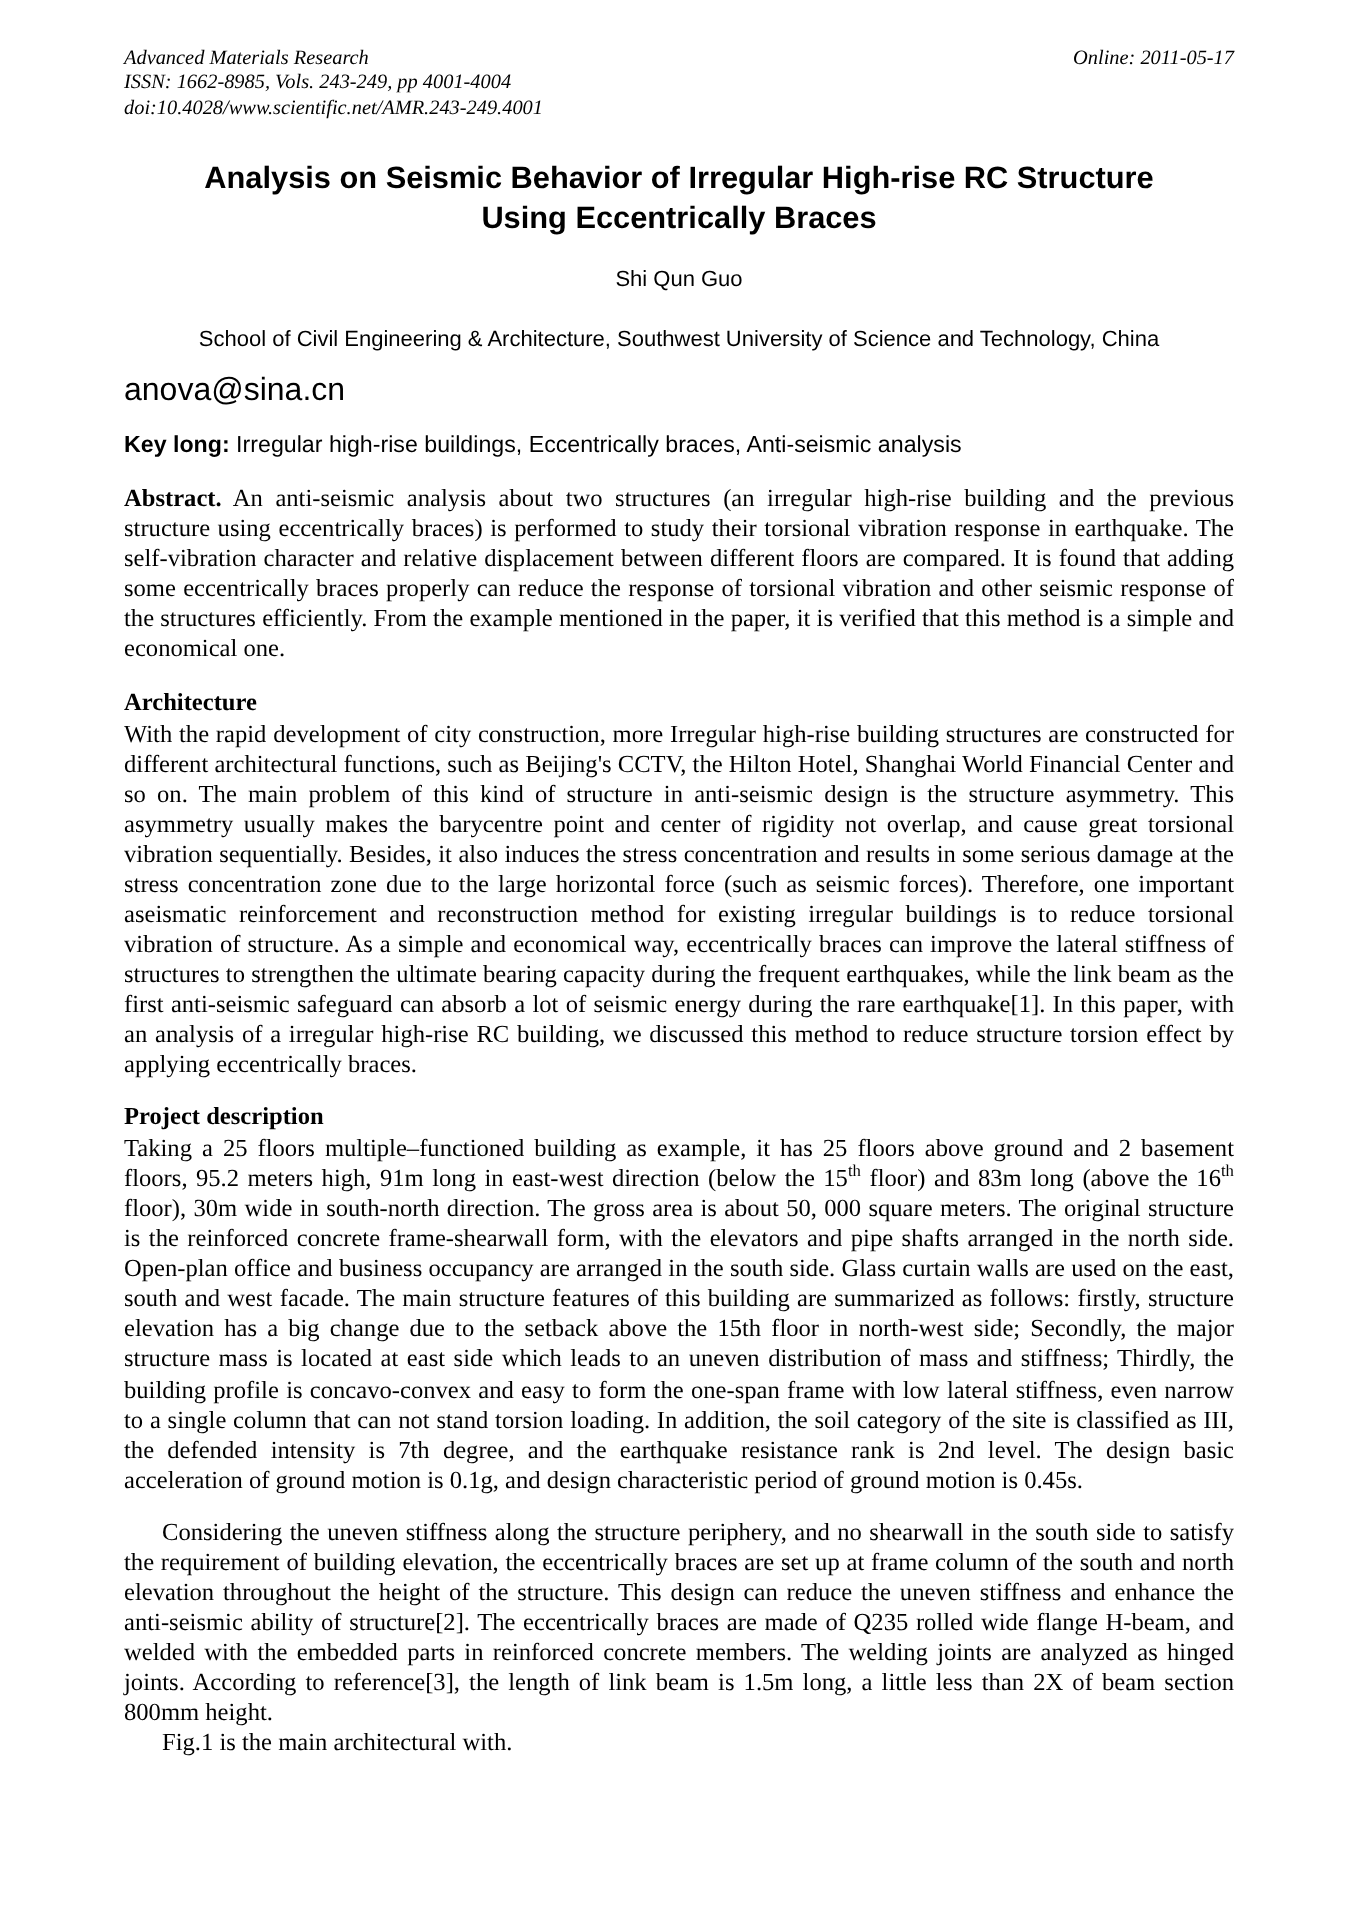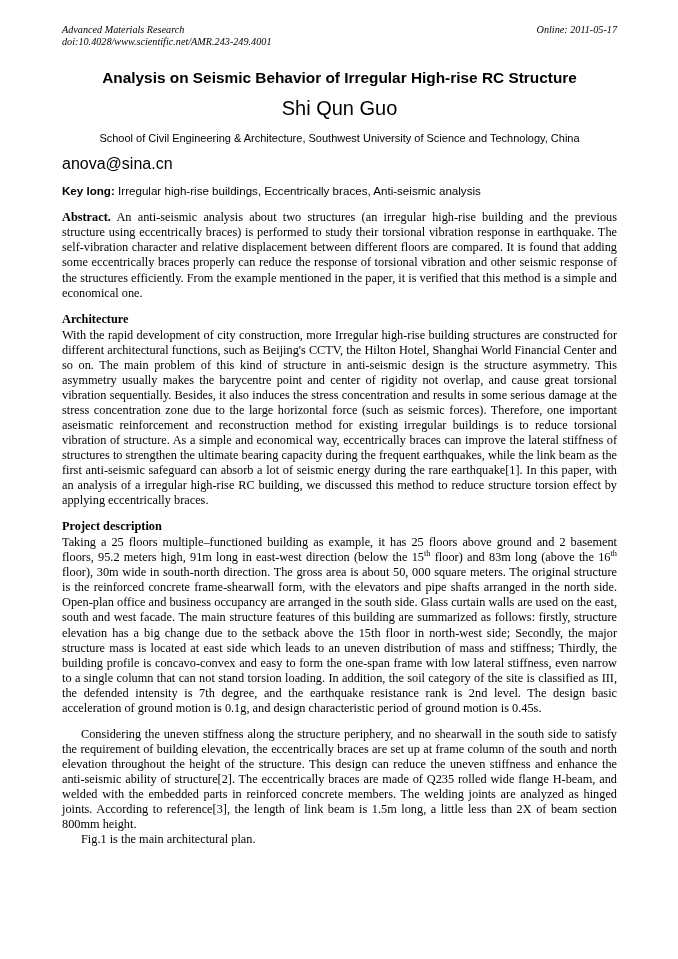--- a/index.html
+++ b/index.html
@@ -47,21 +47,21 @@
   .paper-title {
     font-family: "Liberation Sans", "DejaVu Sans", sans-serif;
     font-weight: bold;
     font-size: 15.4px;
     line-height: 19.5px;
     text-align: center;
     margin: 0 14px 12px 14px;
   }
   .author {
     font-family: "Liberation Sans", "DejaVu Sans", sans-serif;
-    font-size: 20px;
+    font-size: 11px;
     line-height: 19px;
     text-align: center;
     margin-bottom: 13px;
   }
   .affiliation {
     font-family: "Liberation Sans", "DejaVu Sans", sans-serif;
     font-size: 11px;
     line-height: 15px;
     text-align: center;
     margin-bottom: 10px;
@@ -118,27 +118,29 @@
     line-height: 0;
   }
 </style>
 </head>
 <body>
 
 <div class="page">
 
   <div class="journal-header">
     <div class="line">Advanced Materials Research</div>
+    <div class="line">ISSN: 1662-8985, Vols. 243-249, pp 4001-4004</div>
     <div class="line">doi:10.4028/www.scientific.net/AMR.243-249.4001</div>
     <div class="online-date">Online: 2011-05-17</div>
   </div>
 
   <div class="paper-title">
     <span>Analysis on Seismic Behavior of Irregular High-rise RC Structure</span>
     <br>
+    <span>Using Eccentrically Braces</span>
   </div>
 
   <div class="author">Shi Qun Guo</div>
 
   <div class="affiliation">School of Civil Engineering &amp; Architecture, Southwest University of Science and Technology, China</div>
 
   <div class="email">anova@sina.cn</div>
 
   <div class="keywords">
     <span class="kw-label">Key long:</span><span> Irregular high-rise buildings, Eccentrically braces, Anti-seismic analysis</span>
@@ -147,15 +149,15 @@
   <p class="para"><span class="lead">Abstract.</span><span> An anti-seismic analysis about two structures (an irregular high-rise building and the previous structure using eccentrically braces) is performed to study their torsional vibration response in earthquake. The self-vibration character and relative displacement between different floors are compared. It is found that adding some eccentrically braces properly can reduce the response of torsional vibration and other seismic response of the structures efficiently. From the example mentioned in the paper, it is verified that this method is a simple and economical one.</span></p>
 
   <h2 class="section-heading">Architecture</h2>
   <p class="para">With the rapid development of city construction, more Irregular high-rise building structures are constructed for different architectural functions, such as Beijing's CCTV, the Hilton Hotel, Shanghai World Financial Center and so on. The main problem of this kind of structure in anti-seismic design is the structure asymmetry. This asymmetry usually makes the barycentre point and center of rigidity not overlap, and cause great torsional vibration sequentially. Besides, it also induces the stress concentration and results in some serious damage at the stress concentration zone due to the large horizontal force (such as seismic forces). Therefore, one important aseismatic reinforcement and reconstruction method for existing irregular buildings is to reduce torsional vibration of structure. As a simple and economical way, eccentrically braces can improve the lateral stiffness of structures to strengthen the ultimate bearing capacity during the frequent earthquakes, while the link beam as the first anti-seismic safeguard can absorb a lot of seismic energy during the rare earthquake[1]. In this paper, with an analysis of a irregular high-rise RC building, we discussed this method to reduce structure torsion effect by applying eccentrically braces.</p>
 
   <h2 class="section-heading">Project description</h2>
   <p class="para"><span>Taking a 25 floors multiple–functioned building as example, it has 25 floors above ground and 2 basement floors, 95.2 meters high, 91m long in east-west direction (below the 15</span><sup>th</sup><span> floor) and 83m long (above the 16</span><sup>th</sup><span> floor), 30m wide in south-north direction. The gross area is about 50, 000 square meters. The original structure is the reinforced concrete frame-shearwall form, with the elevators and pipe shafts arranged in the north side. Open-plan office and business occupancy are arranged in the south side. Glass curtain walls are used on the east, south and west facade. The main structure features of this building are summarized as follows: firstly, structure elevation has a big change due to the setback above the 15th floor in north-west side; Secondly, the major structure mass is located at east side which leads to an uneven distribution of mass and stiffness; Thirdly, the building profile is concavo-convex and easy to form the one-span frame with low lateral stiffness, even narrow to a single column that can not stand torsion loading. In addition, the soil category of the site is classified as III, the defended intensity is 7th degree, and the earthquake resistance rank is 2nd level. The design basic acceleration of ground motion is 0.1g, and design characteristic period of ground motion is 0.45s.</span></p>
 
   <p class="para indent tight">Considering the uneven stiffness along the structure periphery, and no shearwall in the south side to satisfy the requirement of building elevation, the eccentrically braces are set up at frame column of the south and north elevation throughout the height of the structure. This design can reduce the uneven stiffness and enhance the anti-seismic ability of structure[2]. The eccentrically braces are made of Q235 rolled wide flange H-beam, and welded with the embedded parts in reinforced concrete members. The welding joints are analyzed as hinged joints. According to reference[3], the length of link beam is 1.5m long, a little less than 2X of beam section 800mm height.</p>
 
-  <p class="para indent">Fig.1 is the main architectural plan.</p>
+  <p class="para indent">Fig.1 is the main architectural with.</p>
 
 </div>
 
 </body></html>

